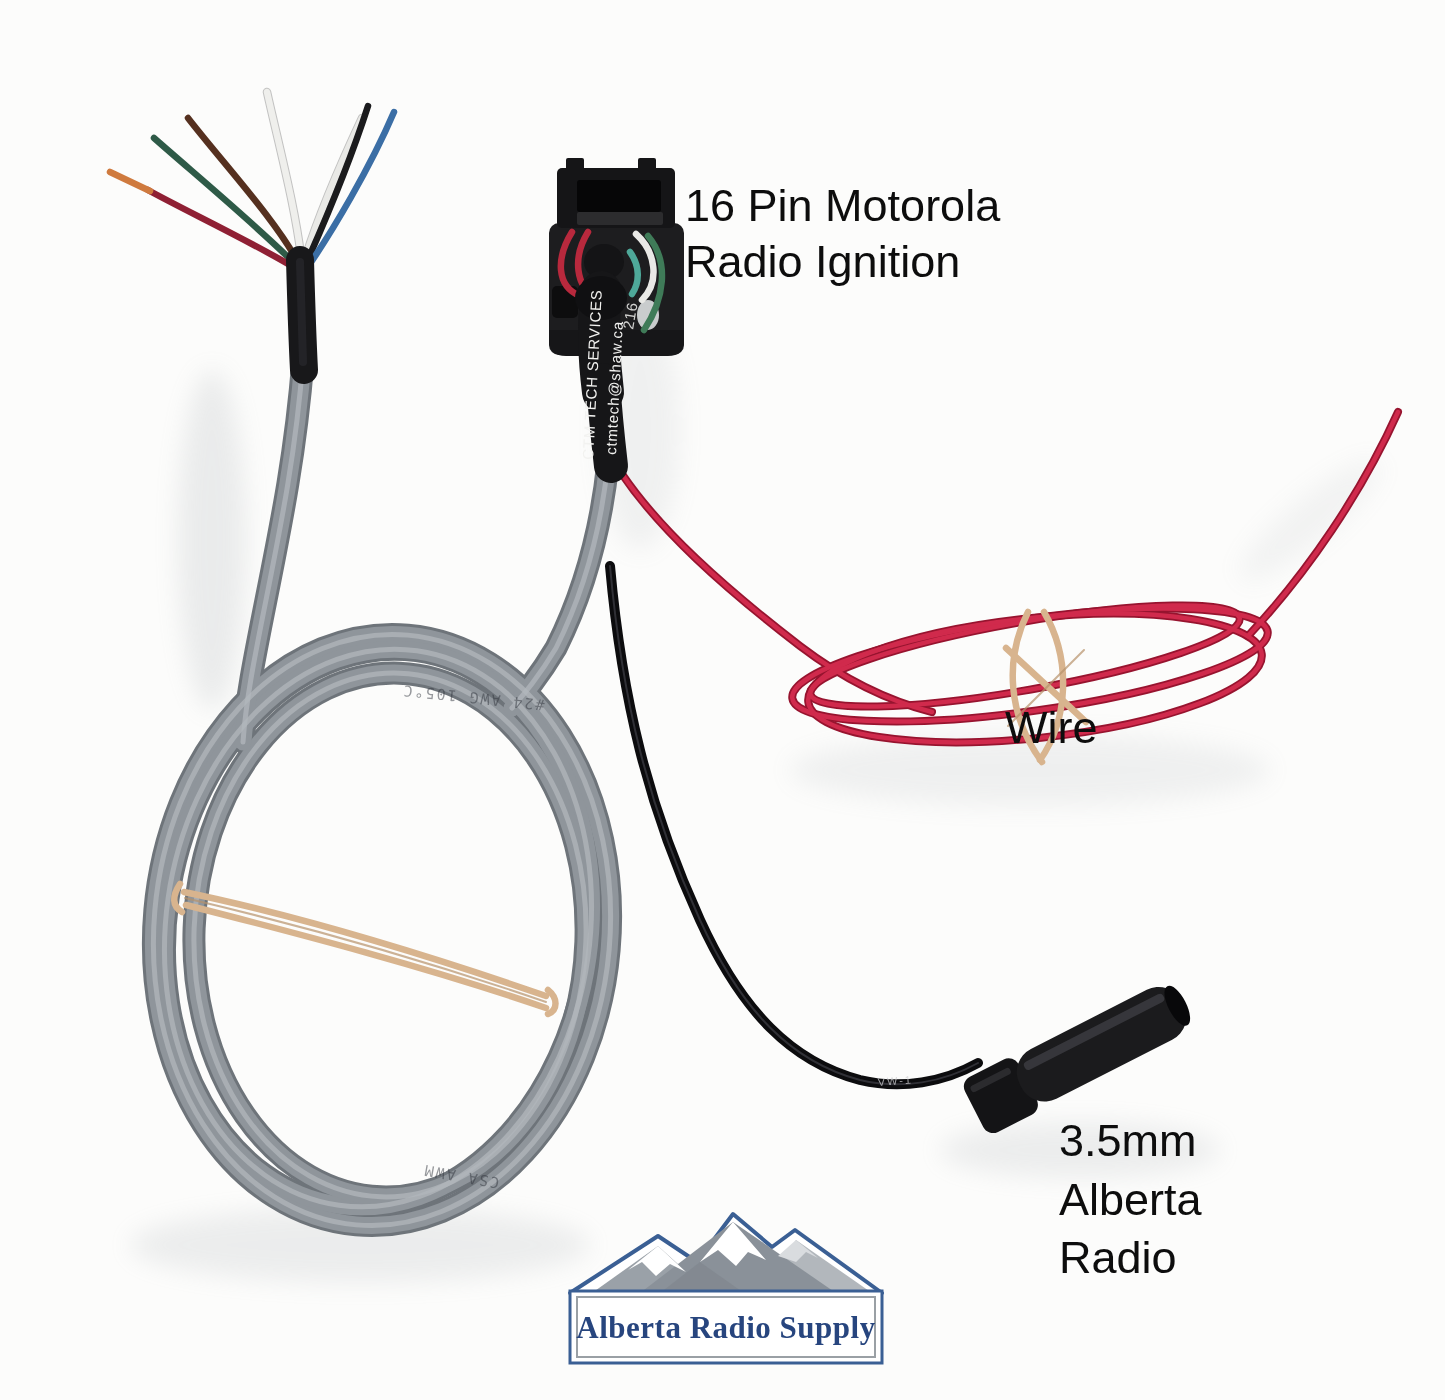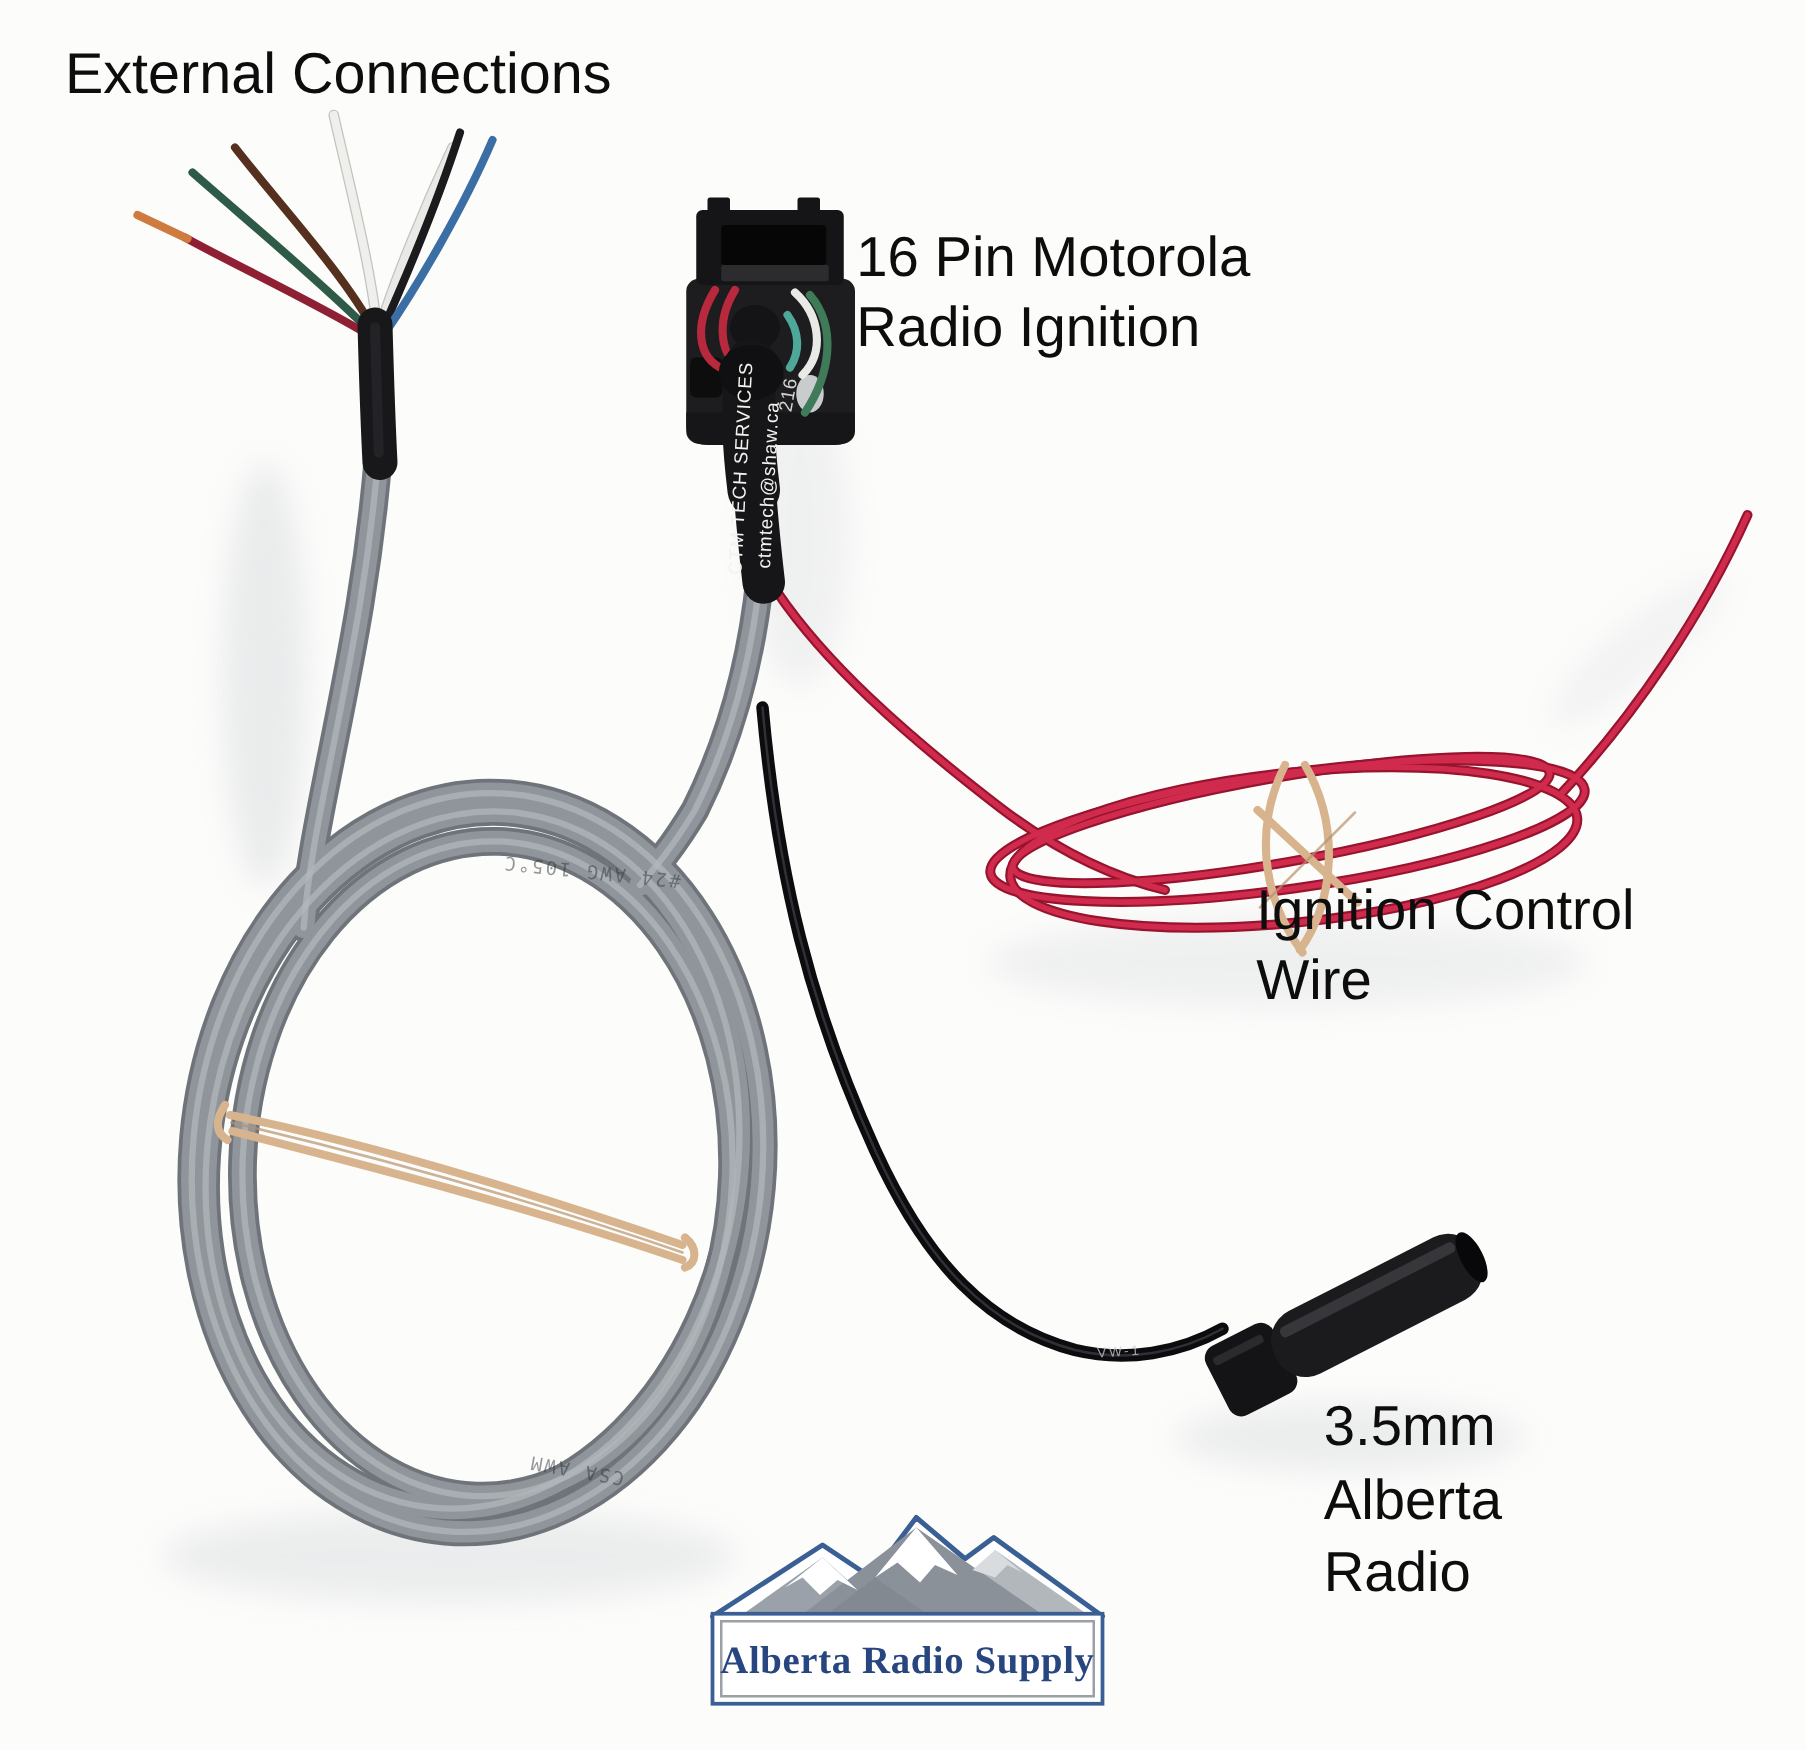--- a/index.html
+++ b/index.html
@@ -194,29 +194,27 @@
       <polygon points="628,1270 658,1246 686,1272 670,1264 656,1276 642,1262" fill="#ffffff"></polygon>
       <polygon points="778,1256 796,1240 818,1258 806,1252 796,1262" fill="#d9dcdf"></polygon>
       <polygon points="660,1293 700,1262 744,1293" fill="#7c828a" opacity=".5"></polygon>
     </g>
     <rect x="570" y="1291" width="312" height="72" fill="#ffffff" stroke="#3a5f94" stroke-width="3"></rect>
     <rect x="577" y="1297" width="298" height="60" fill="none" stroke="#9aa0a5" stroke-width="2"></rect>
     <text class="logotext" x="726" y="1338" text-anchor="middle">Alberta Radio Supply</text>
   </g>
 </svg>
 
-  <div class="lbl" style="left:52px;top:30px;font-size:46px;">External Connections</div>
 
   <div class="lbl center" style="left:685px;top:178px;width:410px;">
     <div>16 Pin Motorola</div>
     <div>Radio Ignition</div>
   </div>
 
   <div class="lbl center" style="left:1005px;top:700px;width:370px;">
-    <div>Ignition Control</div>
     <div>Wire</div>
   </div>
 
   <div class="lbl center" style="left:1059px;top:1112px;width:280px;line-height:1.3;">
     <div>3.5mm</div>
     <div>Alberta</div>
     <div>Radio</div>
   </div>
 
 </div>

